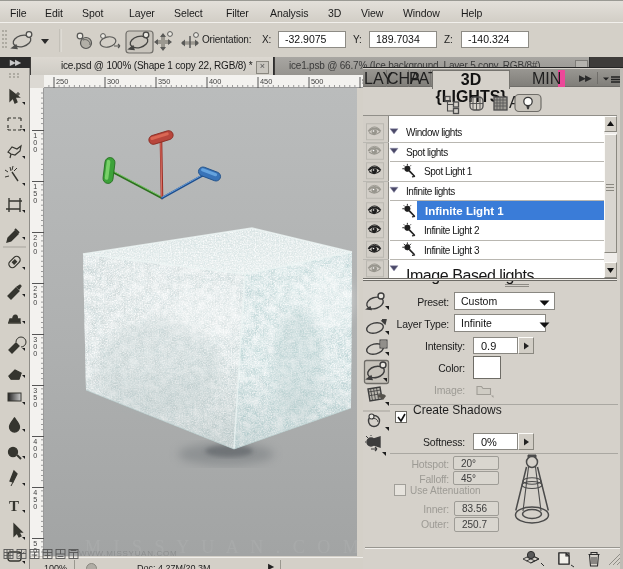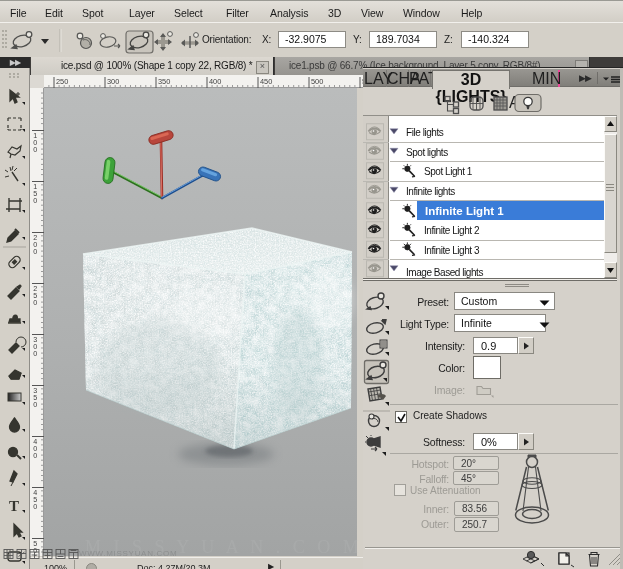--- a/index.html
+++ b/index.html
@@ -420,21 +420,21 @@
     </svg>
   <div class="txt" style="left:79px;top:549px;font-size:8px;color:#8d8f8f;letter-spacing:0.7px;z-index:31;">WWW.MISSYUAN.COM</div>
   <div id="panel" class="abs">
 
     <div class="abs" style="left:0;top:1px;width:260px;height:18px;background:linear-gradient(#999792,#807e79);border-bottom:1px solid #6f6d69;box-sizing:border-box;"></div>
     <div class="ptab" style="left:1px;width:22px;border-right:1px solid #7b7975;">LAY</div>
     <div class="ptab" style="left:24px;width:21px;border-right:1px solid #7b7975;">CHA</div>
     <div class="ptab" style="left:46px;width:21px;border-right:1px solid #7b7975;">PAT</div>
     <div class="ptab" style="left:69px;width:76px;background:#d5d1ca;border:1px solid #76746f;border-bottom:none;height:18px;font-weight:bold;color:#111;">3D {LIGHTS}</div>
     <div class="ptab" style="left:146px;width:23px;border-right:1px solid #7b7975;margin-top:24px;">ACT</div>
-    <div class="ptab" style="left:169px;width:26px;border-right:2px solid #ec4899;">MIN</div>
+    <div class="ptab" style="left:169px;width:26px;border-right:7px solid #ec4899;">MIN</div>
     <div class="ptab" style="left:212px;width:20px;color:#2a2a2a;font-size:9px;letter-spacing:-1px;">▶▶</div>
     <div class="abs" style="left:234px;top:4px;width:1px;height:12px;background:#6f6d69;"></div>
     <svg class="abs" style="left:240px;top:8px" width="18" height="8" viewBox="0 0 18 8">
       <path d="M0 1.5l3 3 3-3z" fill="#222"></path>
       <path d="M8 1h10M8 3.5h10M8 6h10" stroke="#222" stroke-width="1.4"></path>
     </svg>
 
     <svg class="abs" style="left:0;top:19px" width="260" height="28" viewBox="0 0 260 28">
       <g stroke="#4c4c4c" fill="none" stroke-width="1.3">
         <rect x="82" y="9.5" width="5" height="5"></rect>
@@ -462,28 +462,28 @@
       <div class="rowline" style="left:27px;top:73.5px;width:214px;"></div>
       <div class="rowline" style="left:27px;top:93px;width:214px;"></div>
       <div class="rowline" style="left:27px;top:112.5px;width:214px;"></div>
       <div class="rowline" style="left:27px;top:131.5px;width:214px;"></div>
       <div class="rowline" style="left:27px;top:171.5px;width:214px;"></div>
       <div class="rowline" style="left:27px;top:191px;width:214px;"></div>
       <div class="rowline" style="left:0;top:73.5px;width:26px;background:#bab8b2"></div>
       <div class="rowline" style="left:0;top:112.5px;width:26px;background:#bab8b2"></div>
       <div class="rowline" style="left:0;top:191px;width:26px;background:#bab8b2"></div>
 
-      <div class="txt" style="left:43px;top:59px;font-size:10px;letter-spacing:-0.45px;color:#161616">File lights</div>
+      <div class="txt" style="left:43px;top:59px;font-size:10px;letter-spacing:-0.45px;color:#161616">Window lights</div>
       <div class="txt" style="left:43px;top:78.5px;font-size:10px;letter-spacing:-0.45px;color:#161616">Spot lights</div>
       <div class="txt" style="left:61px;top:98px;font-size:10px;letter-spacing:-0.45px;color:#161616">Spot Light 1</div>
       <div class="txt" style="left:43px;top:117.5px;font-size:10px;letter-spacing:-0.45px;color:#161616">Infinite lights</div>
       <div class="txt" style="left:62px;top:136.5px;font-size:11.5px;color:#fff;font-weight:bold">Infinite Light 1</div>
       <div class="txt" style="left:61px;top:157px;font-size:10px;letter-spacing:-0.45px;color:#161616">Infinite Light 2</div>
       <div class="txt" style="left:61px;top:176.5px;font-size:10px;letter-spacing:-0.45px;color:#161616">Infinite Light 3</div>
-      <div class="txt" style="left:43px;top:199px;font-size:10px;letter-spacing:-0.45px;color:#161616">Image Based lights</div>
+      <div class="txt" style="left:43px;top:199px;font-size:16px;letter-spacing:-0.45px;color:#161616">Image Based lights</div>
 
       <svg class="abs" style="left:0;top:0" width="254" height="210" viewBox="0 0 254 210">
           <rect x="3.5" y="55.75" width="17" height="16" fill="none" stroke="#bab8b1" stroke-width="1"></rect>
           <g transform="translate(4.5,58.25)">
 <path d="M0.8 5.2 Q7 -0.8 13.2 5.2" stroke="#97958d" stroke-width="1.7" fill="none"></path>
 <path d="M1.6 6.3 Q7 10.6 12.6 5.6" stroke="#97958d" stroke-width="1.2" fill="none"></path>
 <circle cx="6.8" cy="5.6" r="2.7" fill="#97958d"></circle>
 <circle cx="6" cy="4.8" r="0.8" fill="#fff"></circle>
 <path d="M1.2 3.6 Q7 -2.4 12.8 3.6" stroke="#97958d" stroke-width="0.9" fill="none"></path>
 </g>
@@ -632,21 +632,21 @@
             <path d="M22 66l4 4v-4z"></path>
           <path d="M20 92l4 4v-4z"></path>
             <path d="M22 116l4 4v-4z"></path>
             <path d="M22 141l4 4v-4z"></path>
             <path d="M19 166l4 4v-4z"></path>
         </g>
       </svg>
 
       <div class="plab" style="left:20px;top:228px;width:66px;">Preset:</div>
       <div class="combo" style="left:91px;top:224px;width:101px;height:18px;">Custom</div>
-      <div class="plab" style="left:10px;top:250px;width:76px;">Light Type:</div>
+      <div class="plab" style="left:10px;top:250px;width:76px;">Layer Type:</div>
       <div class="combo" style="left:91px;top:246px;width:92px;height:18px;">Infinite</div>
       <svg class="abs" style="left:176px;top:232px" width="11" height="6">
           <path d="M0.5 0.5h10l-5 5.2z" fill="#111"></path>
         </svg>
       <svg class="abs" style="left:176px;top:254px" width="11" height="6">
           <path d="M0.5 0.5h10l-5 5.2z" fill="#111"></path>
         </svg>
 
       <div class="plab" style="left:36px;top:272px;width:66px;">Intensity:</div>
       <div class="pinput" style="left:110px;top:269px;width:45px;height:17px;">0.9</div>
@@ -663,21 +663,21 @@
         <path d="M2 11.5V3.5h4.5l1.5 2h7.5v6z" fill="#cfccc4" stroke="#a09d96" stroke-width="1.1"></path>
         <path d="M16 12.5l2.5 2.5v-2.5z" fill="#a09d96"></path>
       </svg>
 
       <div class="abs" style="left:27px;top:336px;width:228px;height:1px;background:#aaa8a2;"></div>
 
       <div class="abs" style="left:32px;top:343px;width:12px;height:12px;background:#fff;border:1px solid #6e6c66;box-sizing:border-box;"></div>
       <svg class="abs" style="left:33px;top:344px" width="11" height="11">
           <path d="M2 5l3 4 4-7" stroke="#111" stroke-width="1.6" fill="none"></path>
         </svg>
-      <div class="txt" style="left:50px;top:342px;font-size:10px;color:#1d1d1d;">Create Shadows</div>
+      <div class="txt" style="left:50px;top:335px;font-size:12px;color:#1d1d1d;">Create Shadows</div>
 
       <div class="plab" style="left:36px;top:368px;width:66px;">Softness:</div>
       <div class="pinput" style="left:110px;top:365px;width:45px;height:17px;">0%</div>
       <div class="abs raised" style="left:155px;top:365px;width:16px;height:17px;background:#d2cec6;box-sizing:border-box;"></div>
       <svg class="abs" style="left:160px;top:370px" width="7" height="8">
           <path d="M1 0.5l5 3.5-5 3.5z" fill="#222"></path>
         </svg>
 
       <div class="abs" style="left:27px;top:385px;width:228px;height:1px;background:#aaa8a2;"></div>
 

